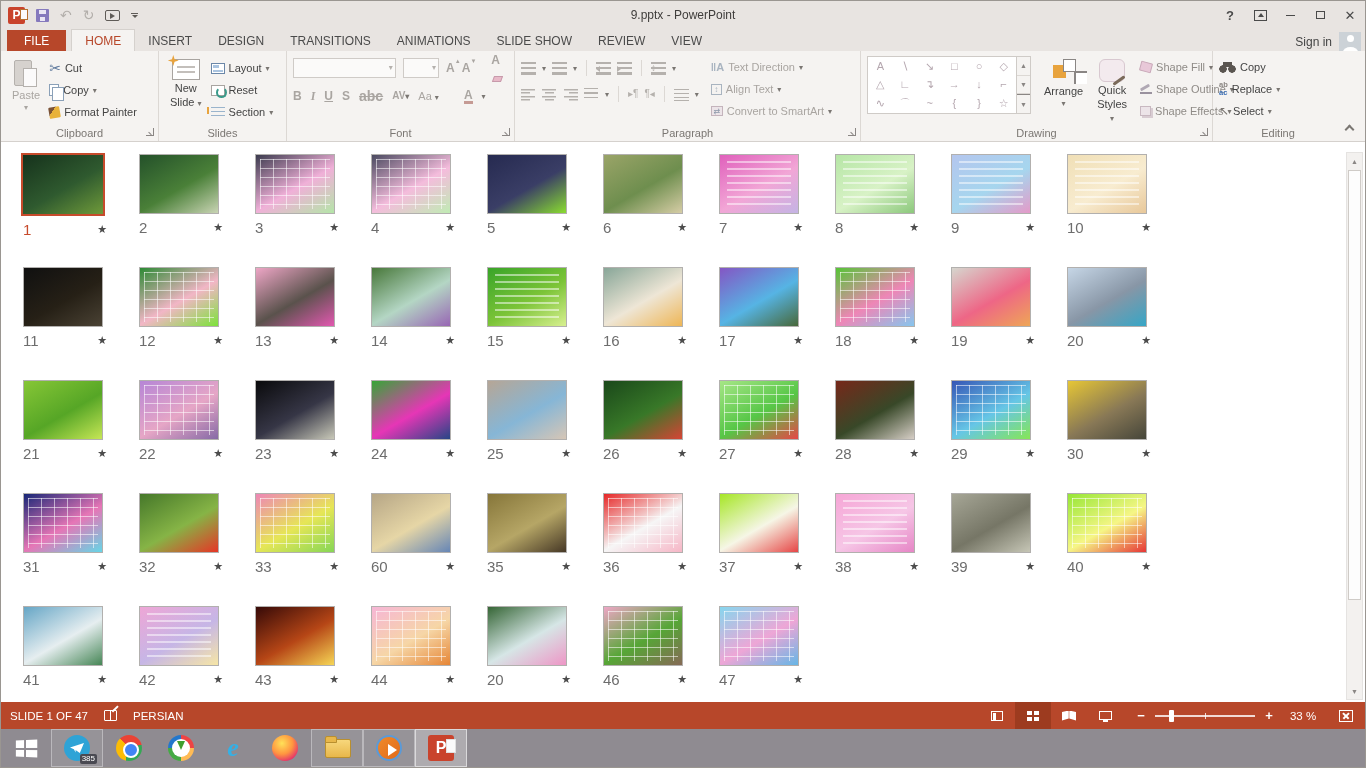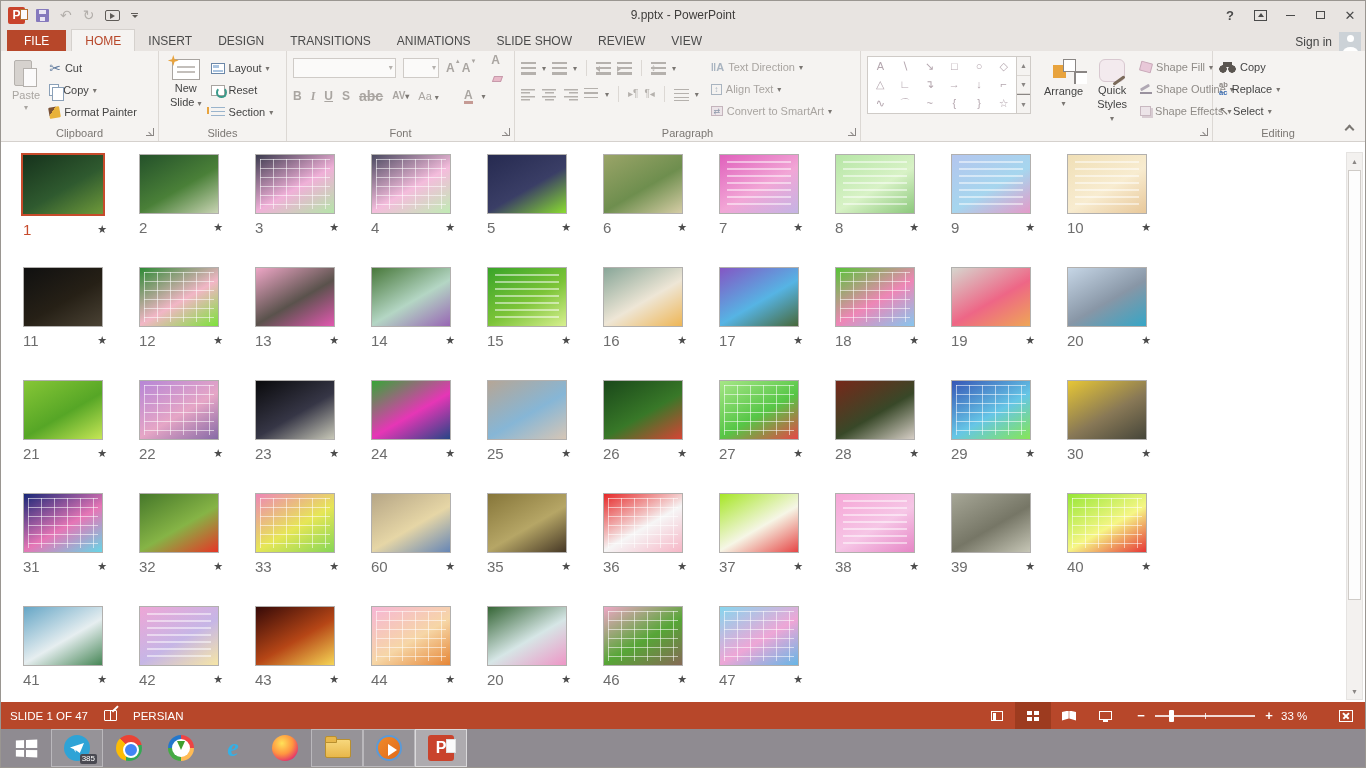--- a/index.html
+++ b/index.html
@@ -186,21 +186,21 @@
     linear-gradient(#fff,#fff) 0 0/5px 4px no-repeat,linear-gradient(#fff,#fff) 7px 0/5px 4px no-repeat,
     linear-gradient(#fff,#fff) 0 6px/5px 4px no-repeat,linear-gradient(#fff,#fff) 7px 6px/5px 4px no-repeat;}
   .vi-read{width:14px;height:10px;background:#fff;clip-path:polygon(0 15%,48% 0,48% 80%,0 100%,0 15%,52% 0,100% 15%,100% 100%,52% 80%,52% 0);}
   .vi-show{width:13px;height:9px;border:1px solid #fff;position:relative;}
   .vi-show::after{content:"";position:absolute;left:3px;bottom:-3px;width:5px;height:2px;background:#fff;}
   .zoomctl{display:flex;align-items:center;margin-left:10px;}
   .zbtn{width:16px;text-align:center;font-size:13px;font-weight:bold;}
   .ztrack{width:100px;height:2px;background:rgba(255,255,255,.8);position:relative;margin:0 6px;}
   .ztick{position:absolute;left:50%;top:-2px;width:1px;height:6px;background:rgba(255,255,255,.8);}
   .zthumb{position:absolute;left:14px;top:-5px;width:5px;height:12px;background:#fff;border-radius:1px;}
-  .zpct{width:44px;text-align:left;margin-left:4px;}
+  .zpct{width:44px;text-align:center;margin-left:4px;}
   .ic-fit{width:14px;height:12px;border:1px solid #fff;position:relative;margin:0 12px 0 14px;}
   .ic-fit::before,.ic-fit::after{content:"";position:absolute;left:2px;top:4.5px;width:8px;height:1.5px;background:#fff;}
   .ic-fit::before{transform:rotate(45deg);}
   .ic-fit::after{transform:rotate(-45deg);}
 
   
   .taskbar{height:38px;background:#8f8b91;display:flex;align-items:stretch;flex:none;}
   .startbtn{width:50px;display:flex;align-items:center;justify-content:center;}
   .winlogo{width:22px;height:17px;display:grid;grid-template-columns:1fr 1.2fr;grid-template-rows:1fr 1fr;gap:2px;transform:perspective(50px) rotateY(-14deg);}
   .winlogo i{background:#fff;}
@@ -474,20 +474,21 @@
           <span class="ic-sline"></span>
           <span>Shape Outline</span>
           <span class="dd">▾</span>
         </div>
         <div class="smallrow">
           <span class="ic-sfx"></span>
           <span>Shape Effects</span>
           <span class="dd">▾</span>
         </div>
       </div>
+      <div class="glabel">Drawing</div>
       <span class="launcher"></span>
     </div>
 
     <div class="group" style="width:130px;border-right:none">
       <div class="col" style="margin-top:1px">
         <div class="smallrow">
           <span class="ic-find"></span>
           <span>Copy</span>
         </div>
         <div class="smallrow">

